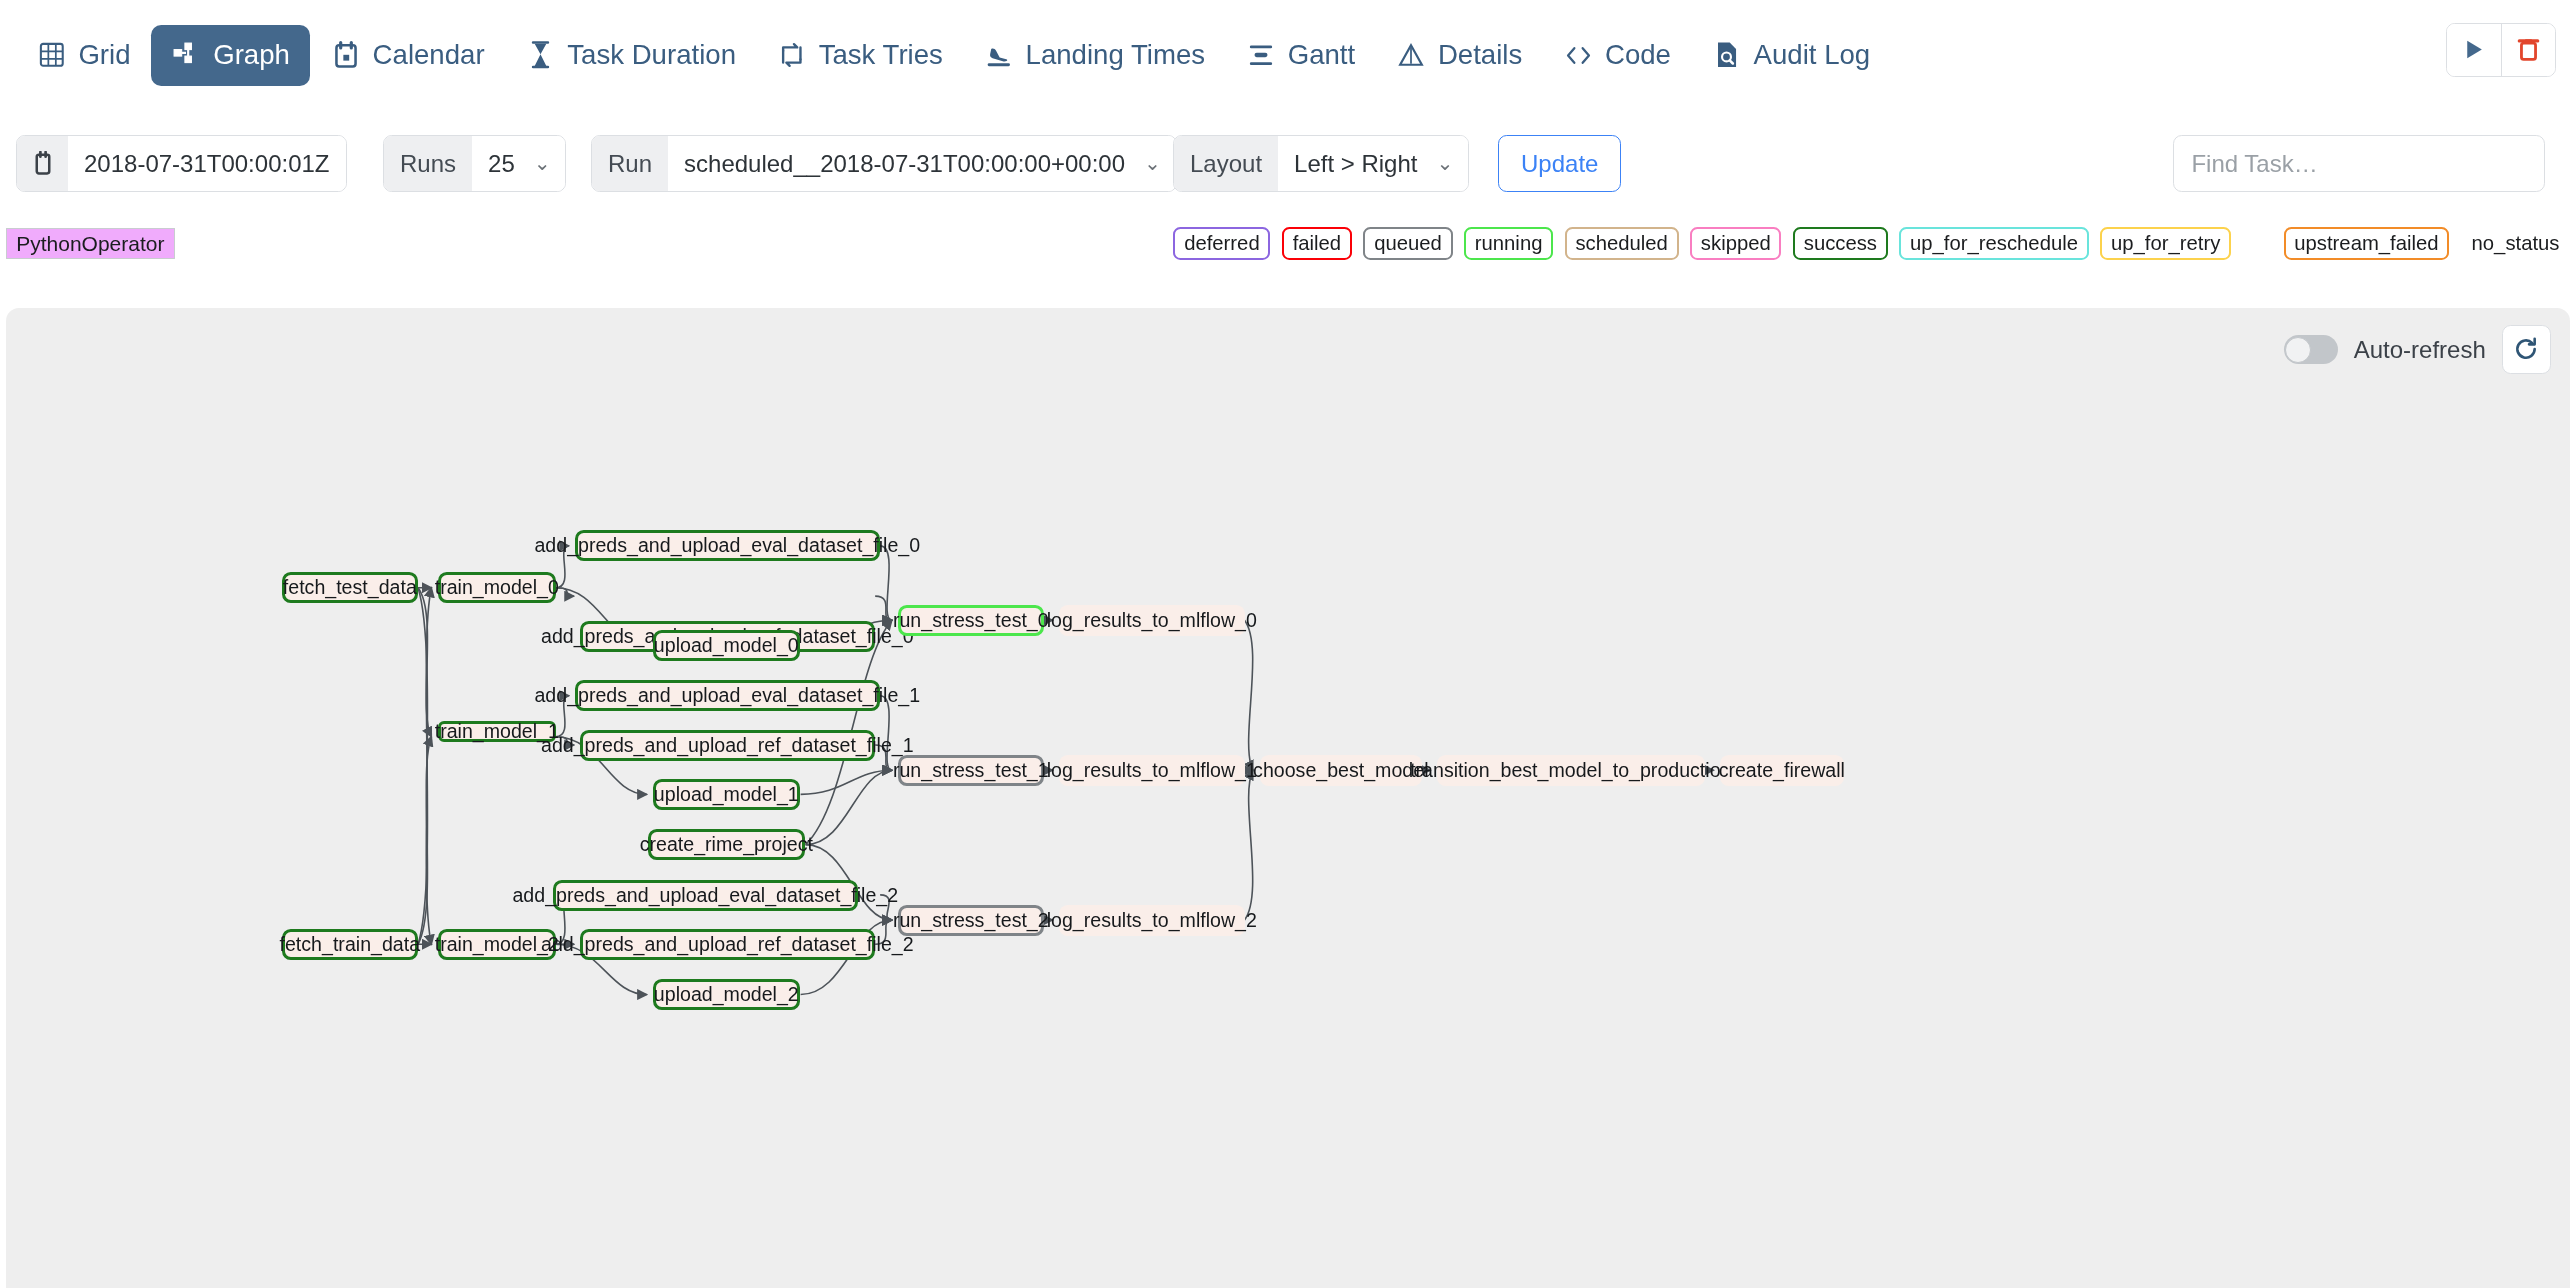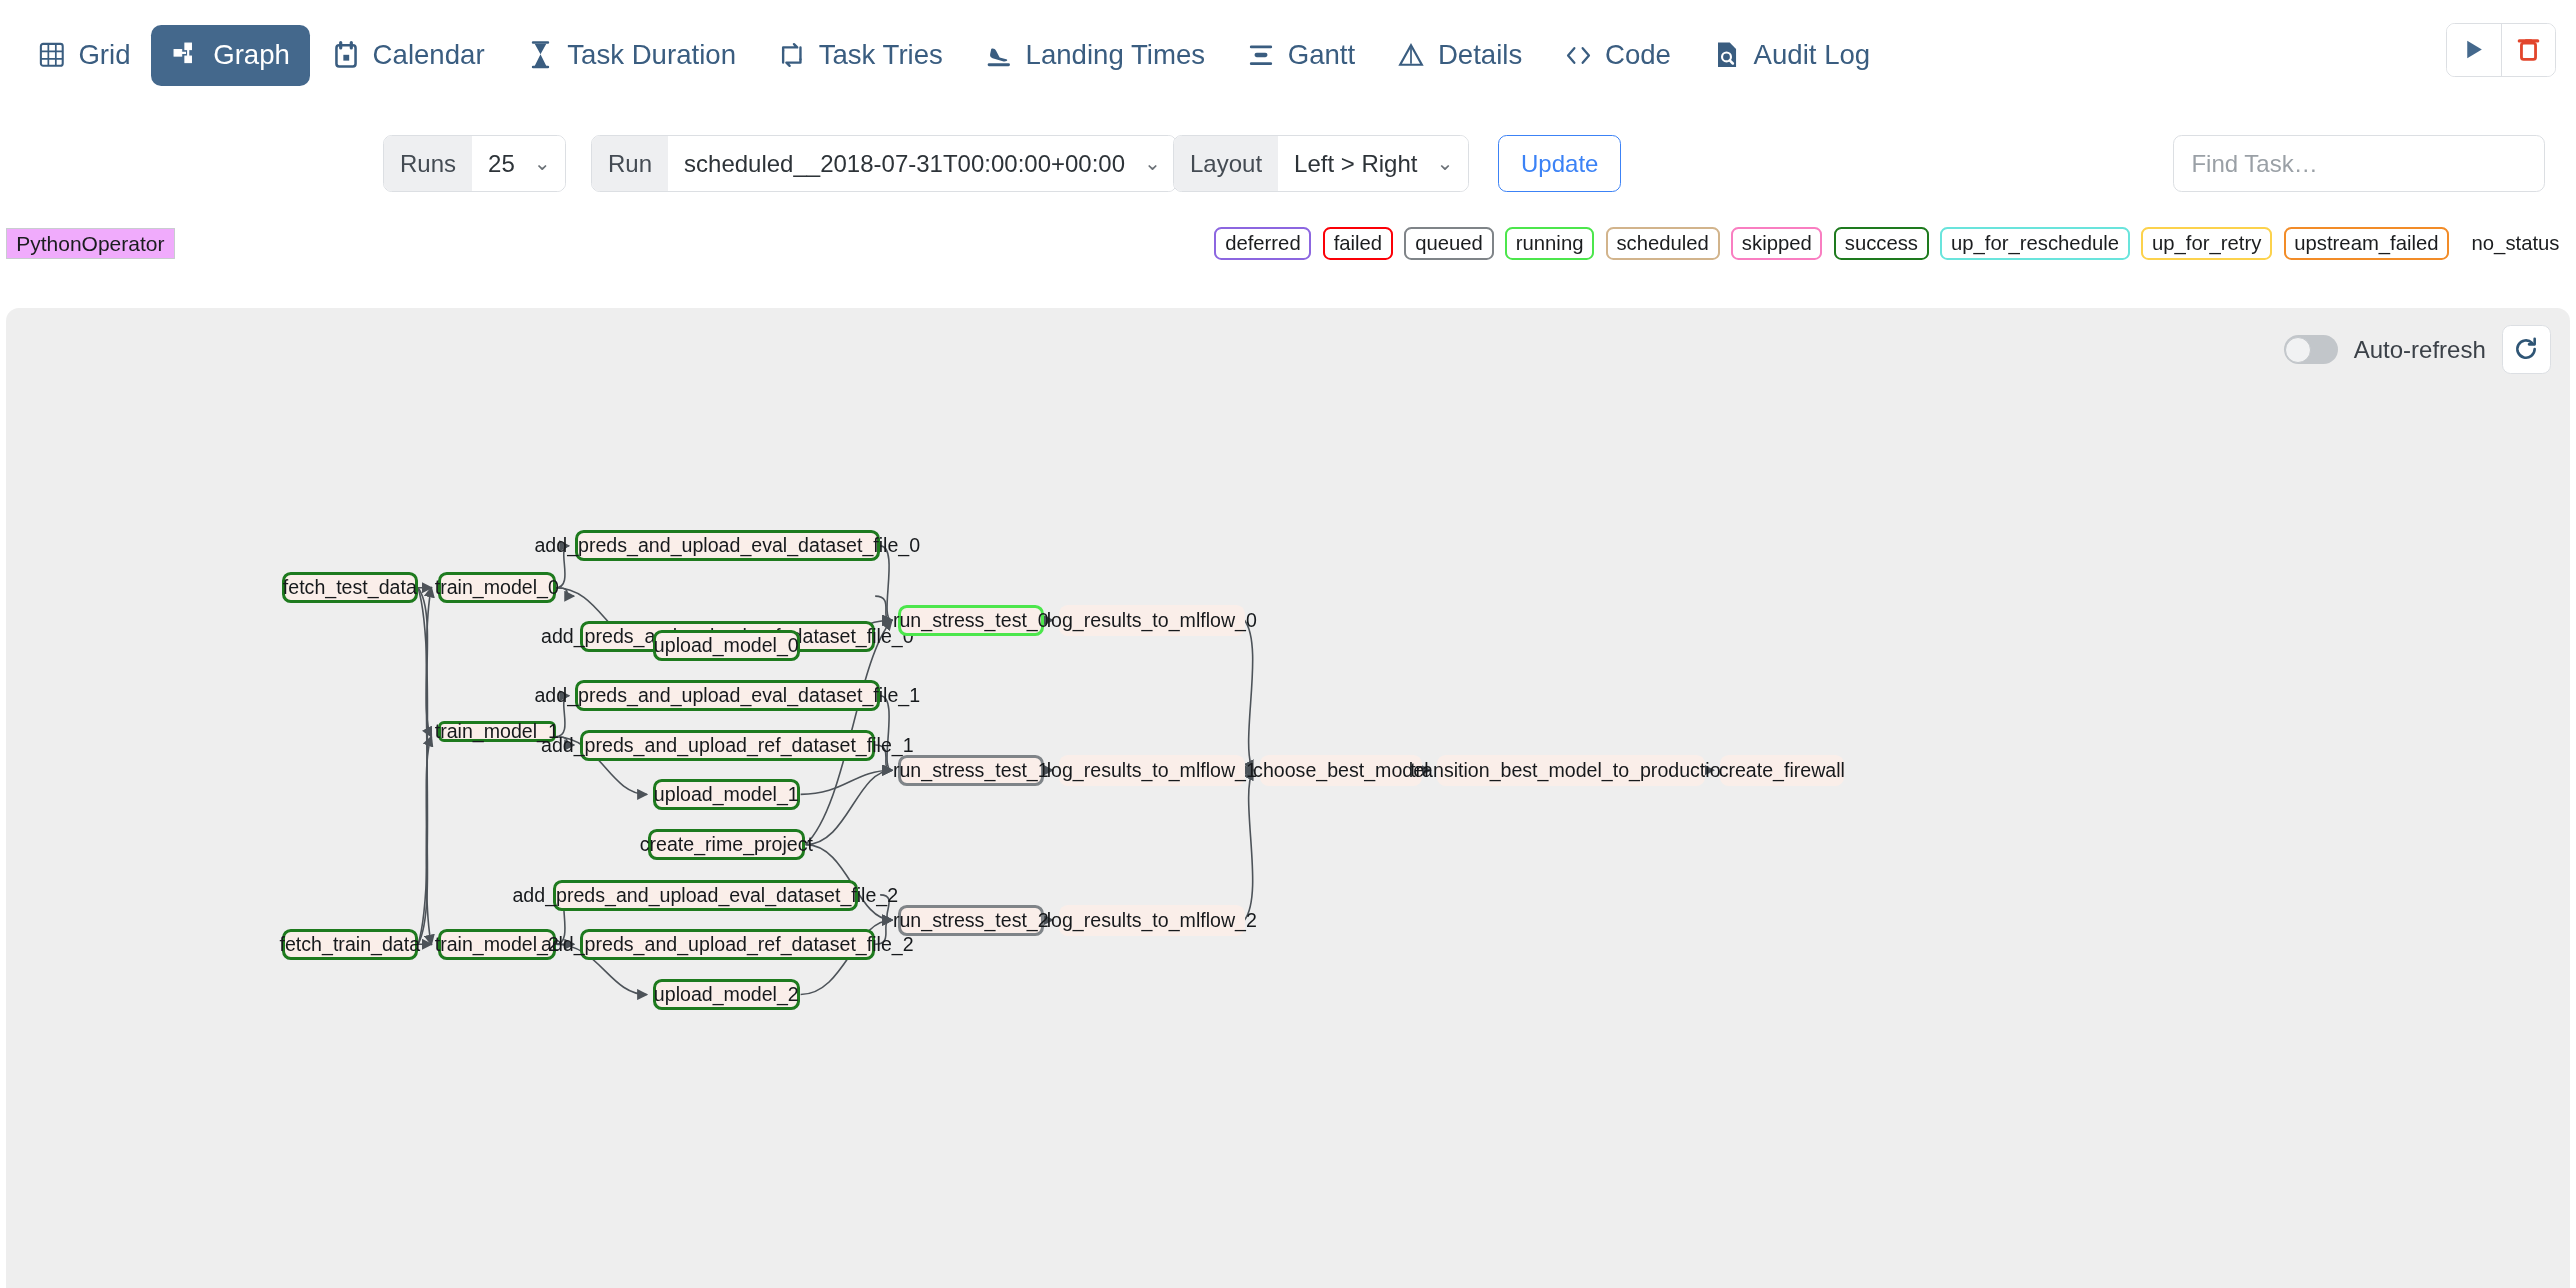--- a/index.html
+++ b/index.html
@@ -315,20 +315,29 @@
           <path d="M2.5 4.5h17" stroke="#e2462c" stroke-width="3" stroke-linecap="round"></path>
           <path d="M8 3h6v2H8z" fill="#e2462c"></path>
           <rect x="4.5" y="6.5" width="13" height="15" rx="2" fill="none" stroke="#e2462c" stroke-width="2.6"></rect>
         </svg>
     </span>
   </div>
 </div>
 
 <div class="toolbar">
 
+  <div class="tbgroup" style="left:16px; top:25px;">
+    <div class="tb-addon icononly">
+      <svg width="22" height="25" viewBox="0 0 20 24">
+          <rect x="4" y="3.5" width="12" height="18" rx="2" fill="none" stroke="#3b4148" stroke-width="2.4"></rect>
+          <path d="M7.5 1v4.5M12.5 1v4.5" stroke="#3b4148" stroke-width="2.6" stroke-linecap="round"></path>
+        </svg>
+    </div>
+    <div class="tb-value">2018-07-31T00:00:01Z</div>
+  </div>
 
   <div class="tbgroup" style="left:383px; top:25px;">
     <div class="tb-addon">Runs</div>
     <div class="tb-select">
       <span>25</span>
       <span class="caret">⌄</span>
     </div>
   </div>
 
   <div class="tbgroup" style="left:591px; top:25px;">
@@ -357,21 +366,21 @@
   <div class="legend">
       <div class="lgchip" style="border-color: rgb(140, 102, 224);">deferred</div>
       <div class="lgchip" style="border-color: rgb(251, 0, 7);">failed</div>
       <div class="lgchip" style="border-color: rgb(127, 132, 136);">queued</div>
       <div class="lgchip" style="border-color: rgb(76, 230, 76);">running</div>
       <div class="lgchip" style="border-color: rgb(210, 180, 140);">scheduled</div>
       <div class="lgchip" style="border-color: rgb(249, 126, 193);">skipped</div>
       <div class="lgchip" style="border-color: rgb(30, 122, 30);">success</div>
       <div class="lgchip" style="border-color: rgb(105, 228, 220);">up_for_reschedule</div>
       <div class="lgchip" style="border-color: rgb(252, 210, 76);">up_for_retry</div>
-      <div class="lgchip" style="border-color: rgb(242, 140, 40);">upstream_failed</div>
+      <div class="lgchip" style="border-color: rgb(242, 140, 40); margin-left: 41px;">upstream_failed</div>
       <div class="lgchip plain">no_status</div>
     </div>
 </div>
 
 <div class="canvas">
   <div class="refreshbar">
     <div class="toggle">
         <div class="knob"></div>
       </div>
     <div class="ar-label">Auto-refresh</div>

